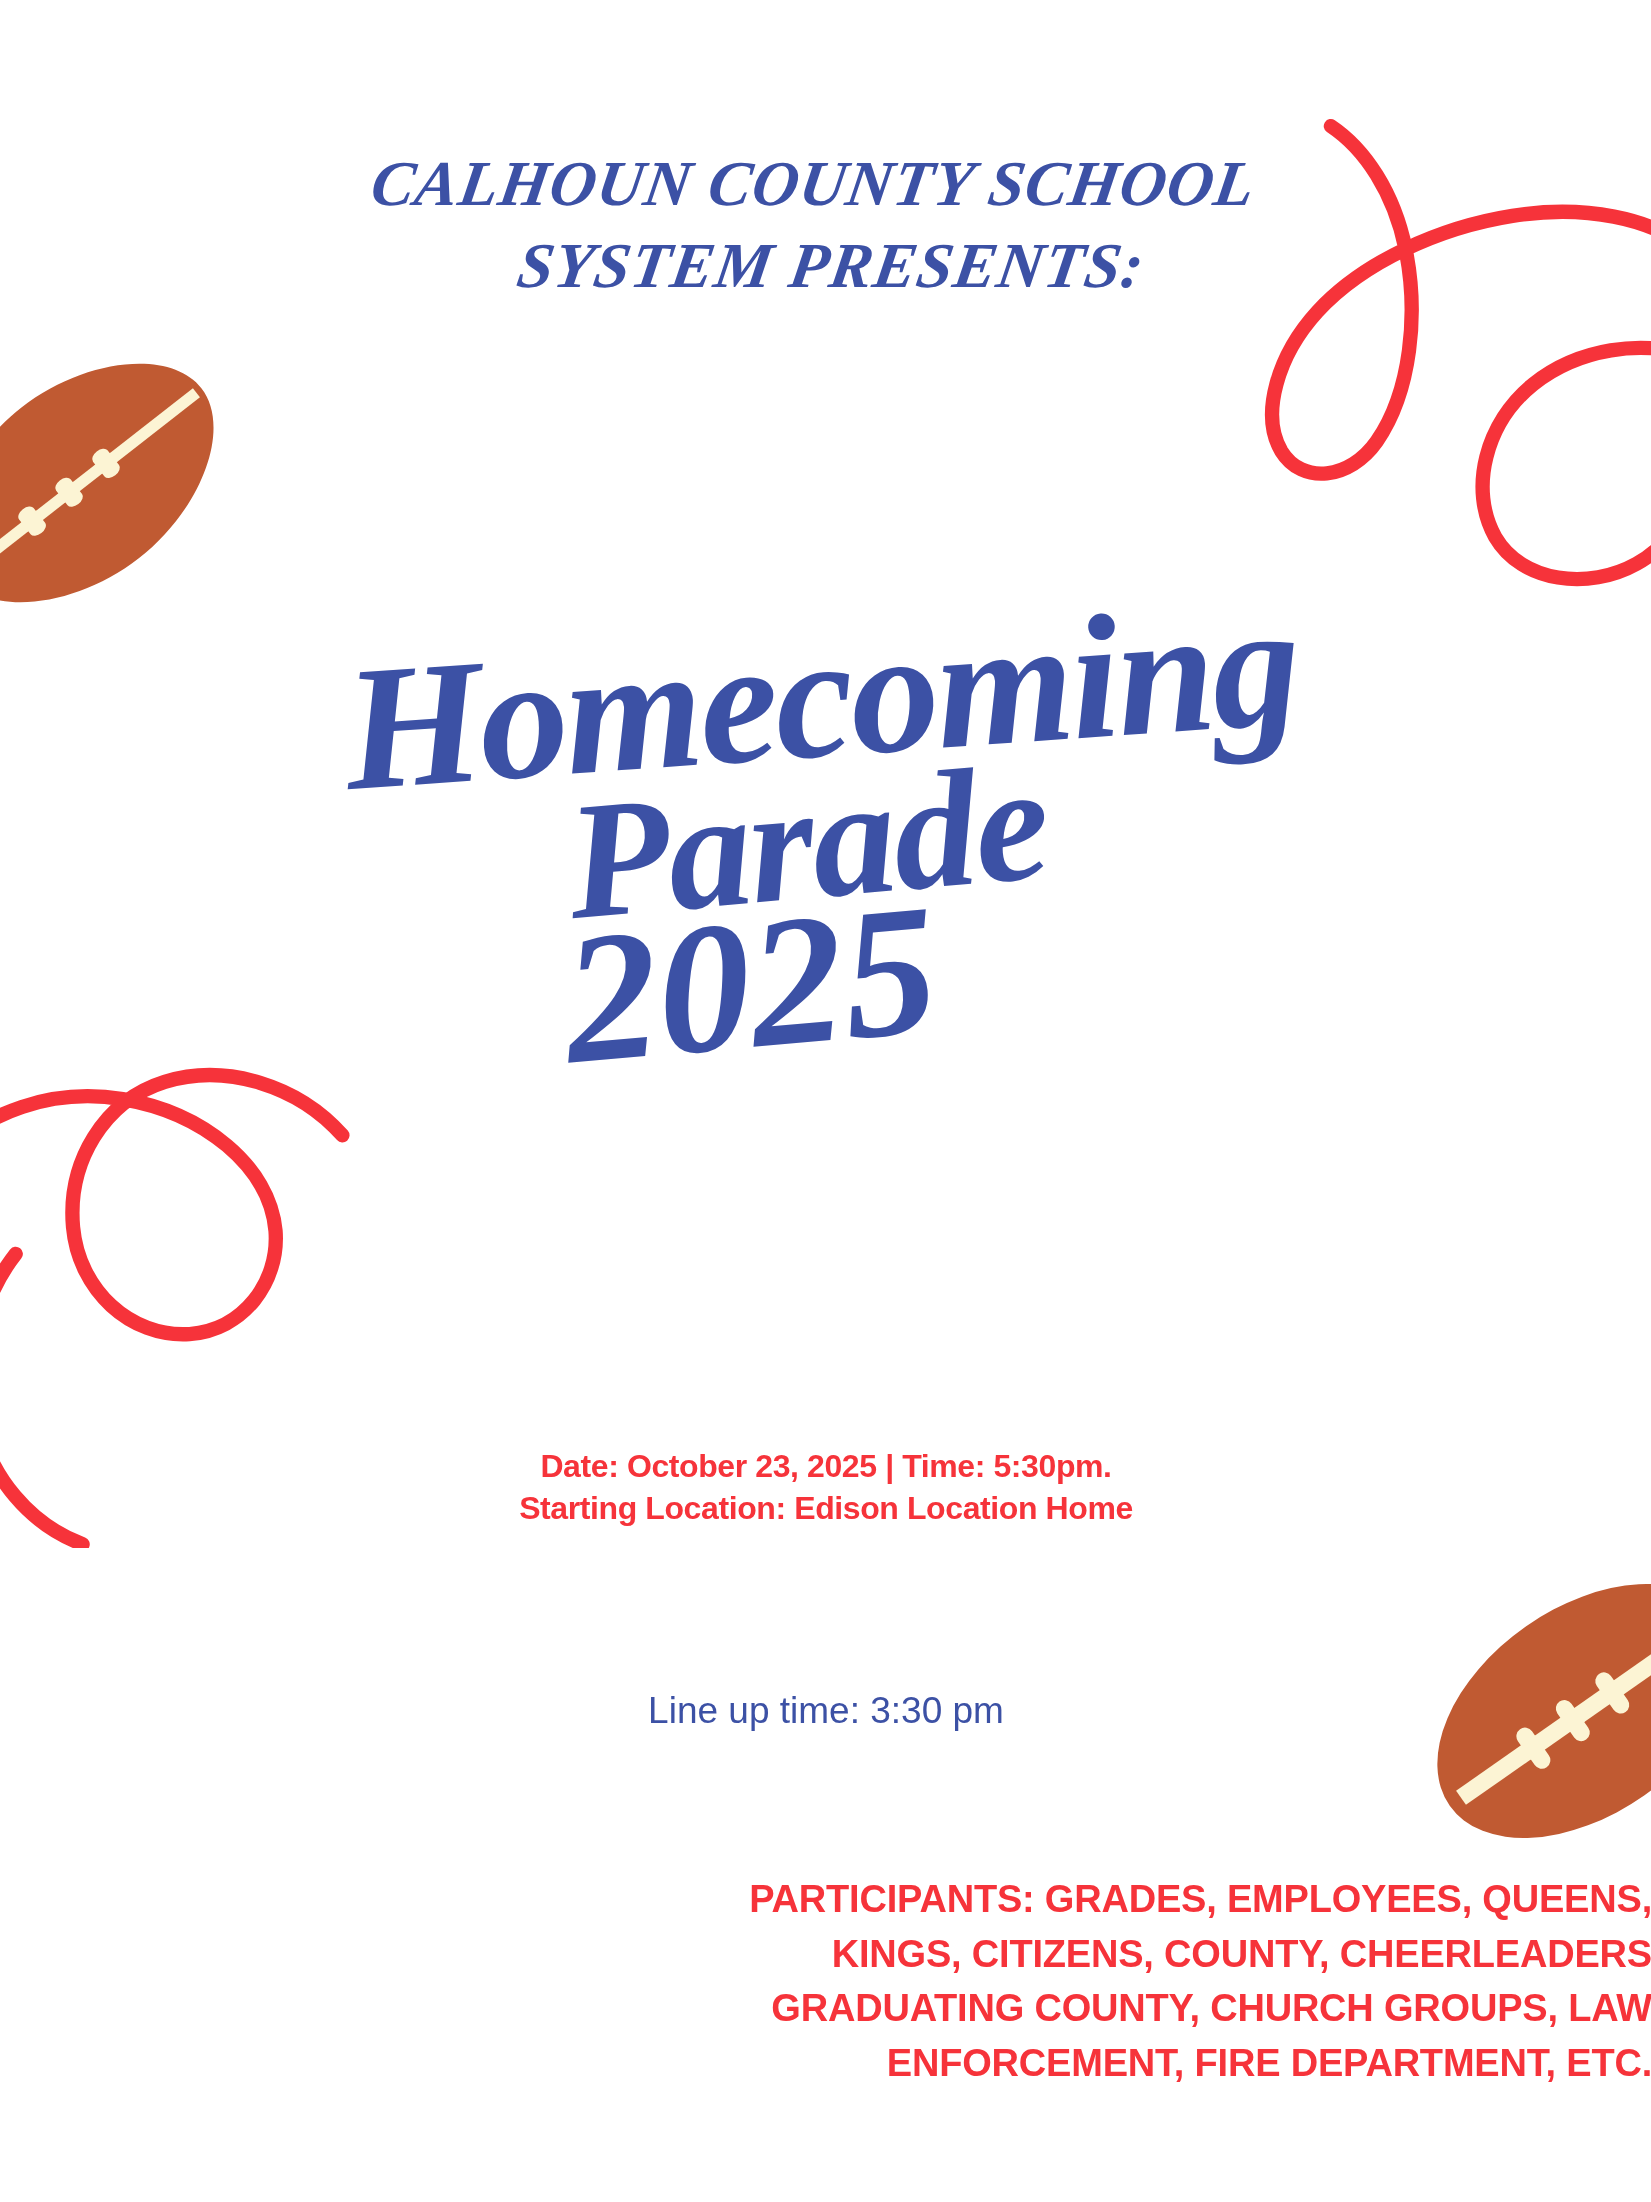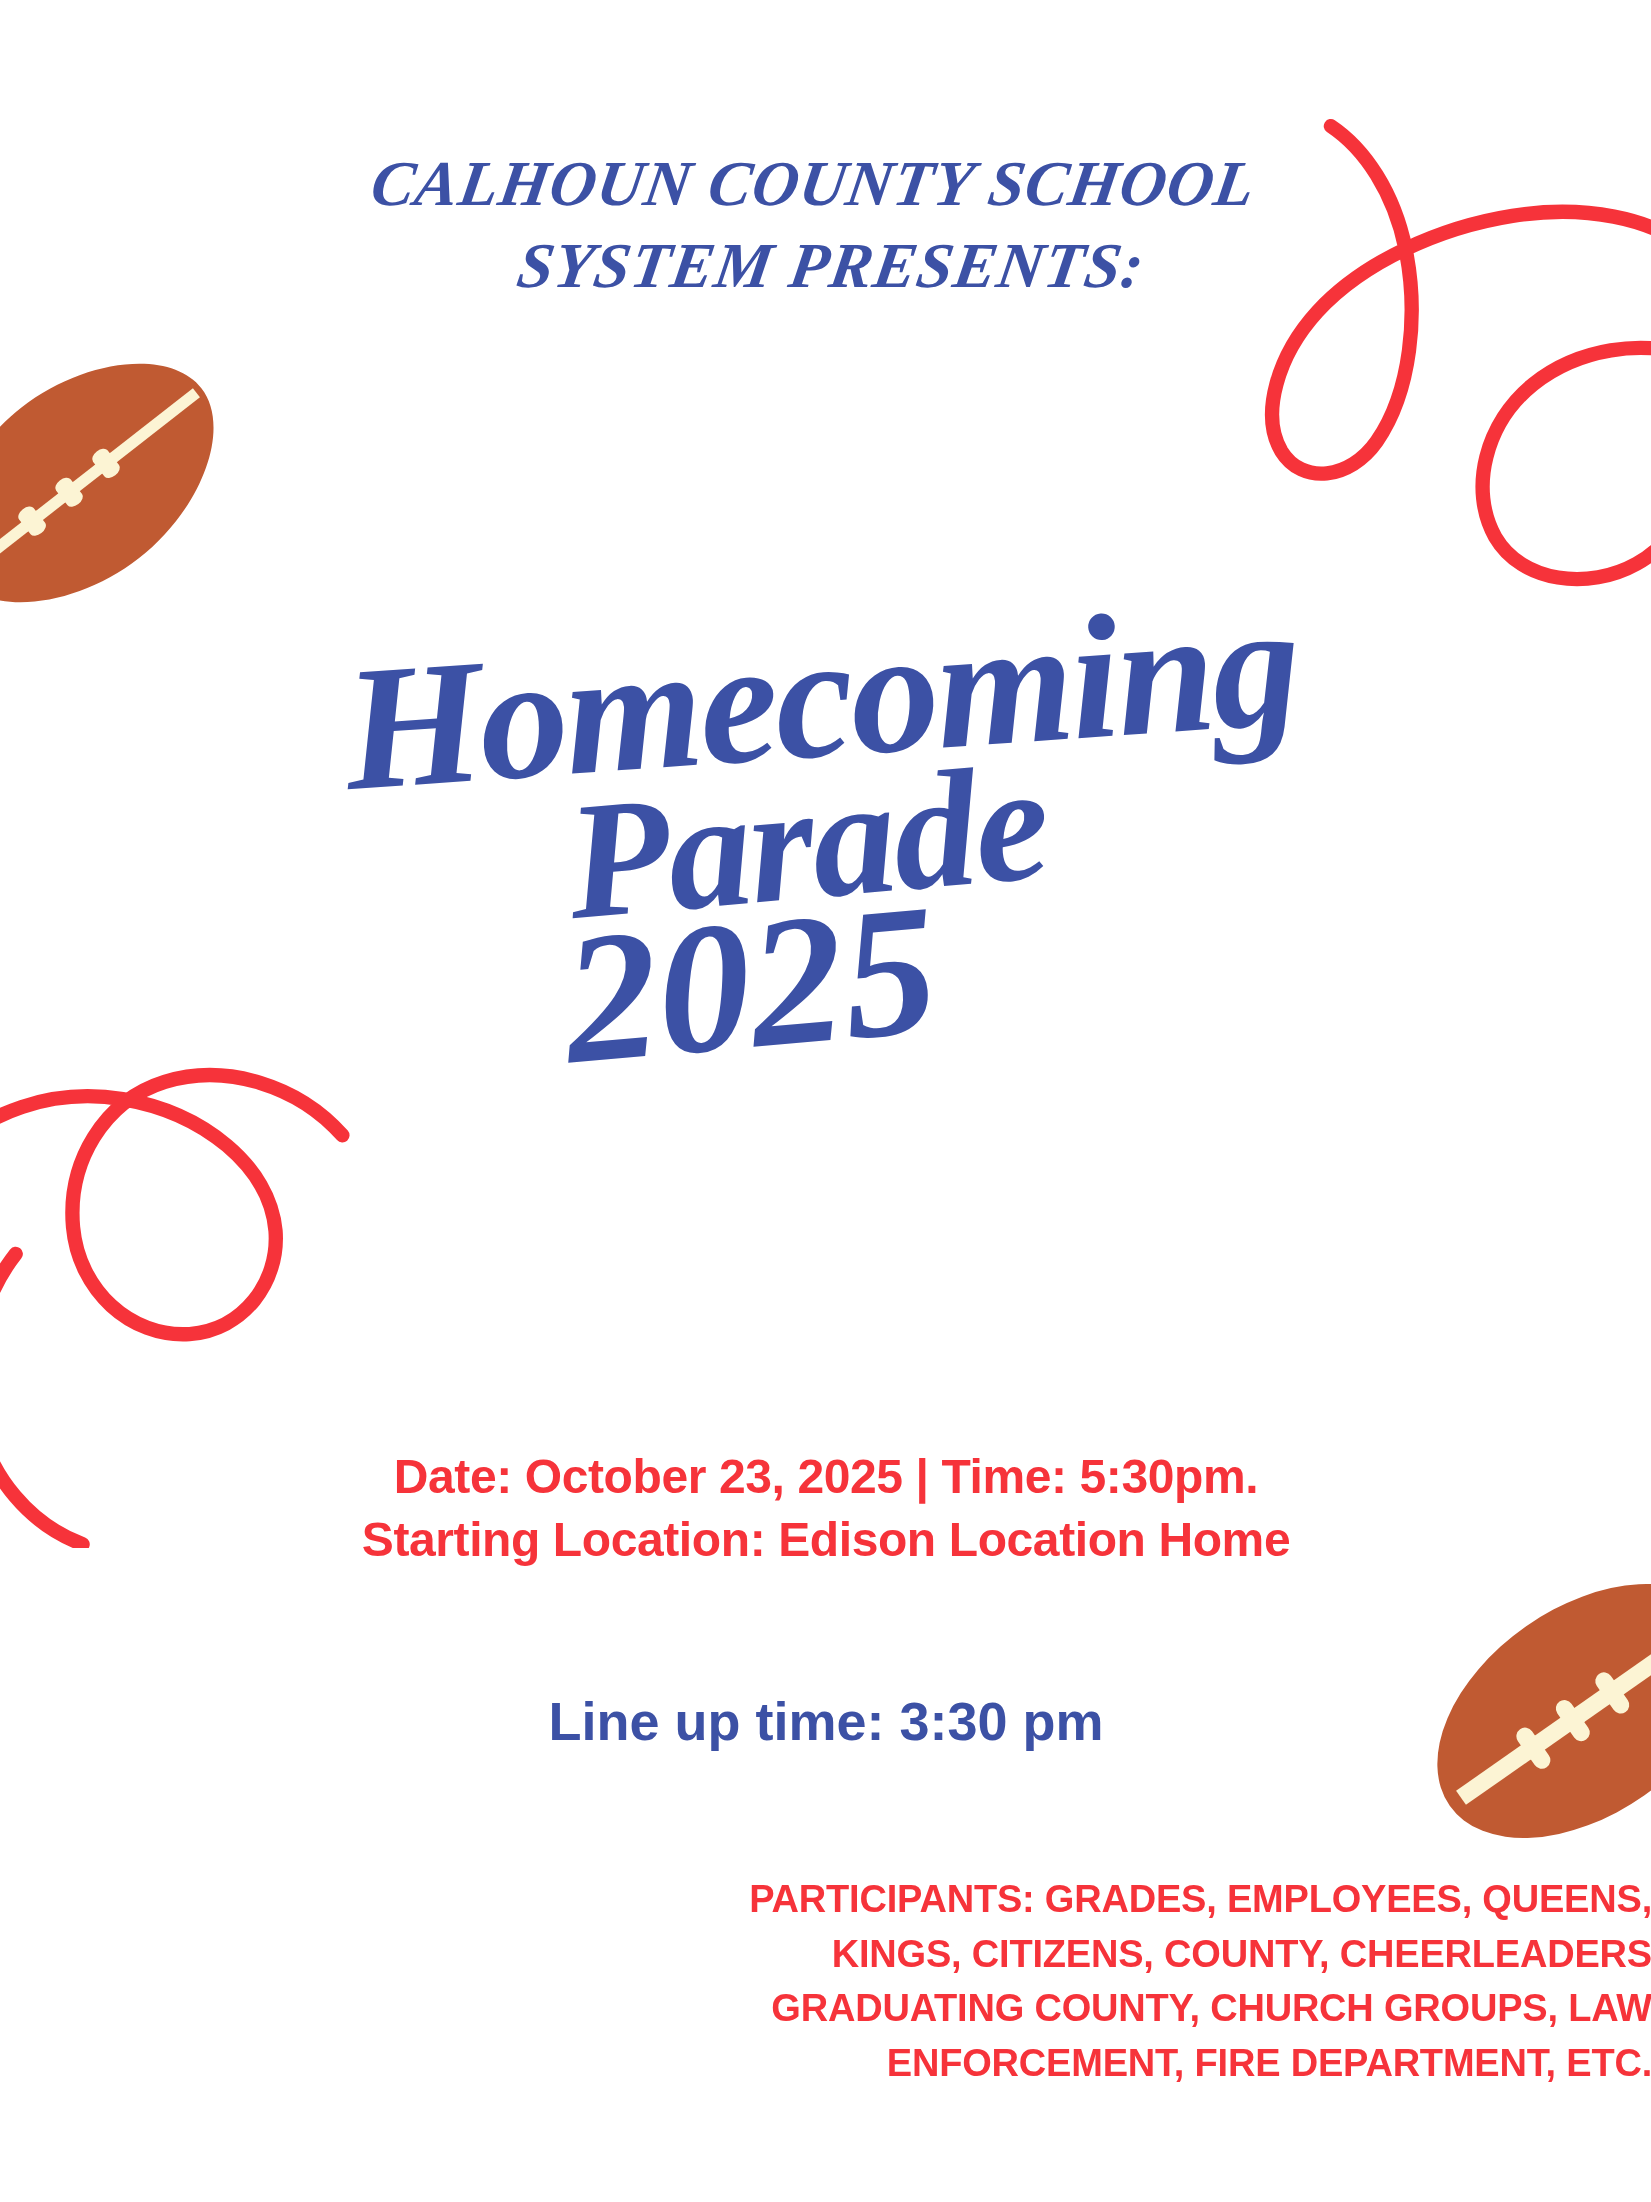--- a/index.html
+++ b/index.html
@@ -87,36 +87,36 @@
   }
 
   
   .datetime {
     position: absolute;
     left: 0;
     right: 0;
     top: 1445px;
     text-align: center;
     color: #F6333A;
-    font-size: 48px;
+    font-size: 32px;
     font-weight: bold;
     line-height: 1.32;
     letter-spacing: -0.4px;
   }
   .datetime span { display: block; }
 
   .lineup {
     position: absolute;
     left: 0;
     right: 0;
     top: 1690px;
     text-align: center;
     color: #3C51A5;
-    font-size: 54px;
-    font-weight: bold;
+    font-size: 37px;
+    font-weight: normal;
     letter-spacing: 0px;
   }
 
   .participants {
     position: absolute;
     left: 0;
     right: 0;
     top: 1872px;
     text-align: right;
     color: #F6333A;

